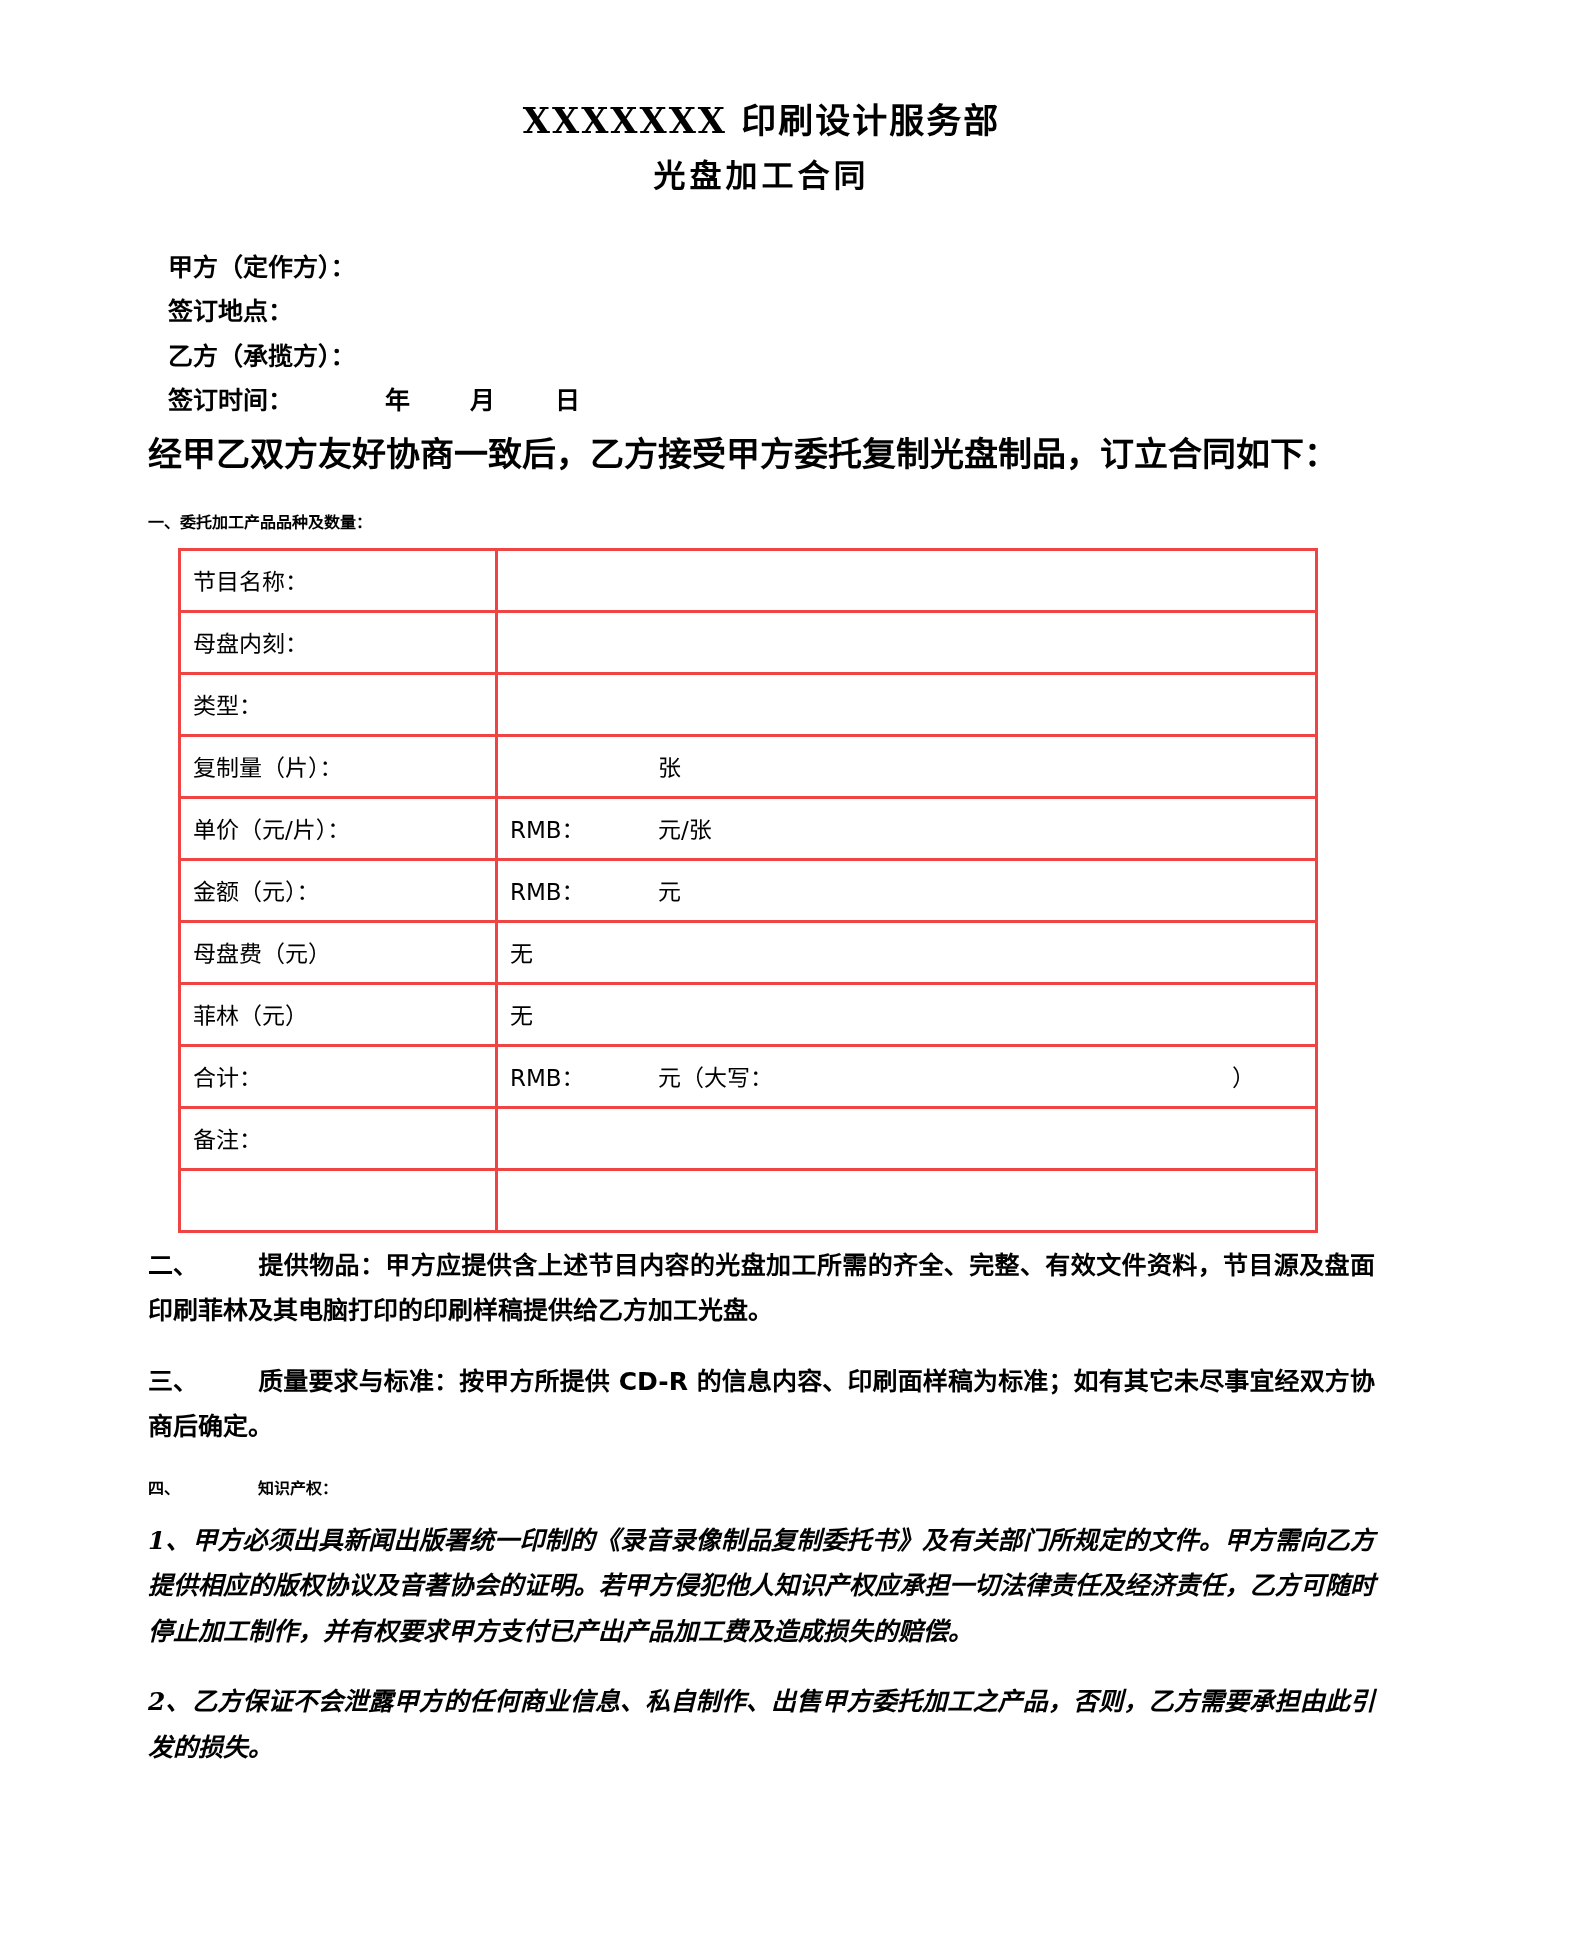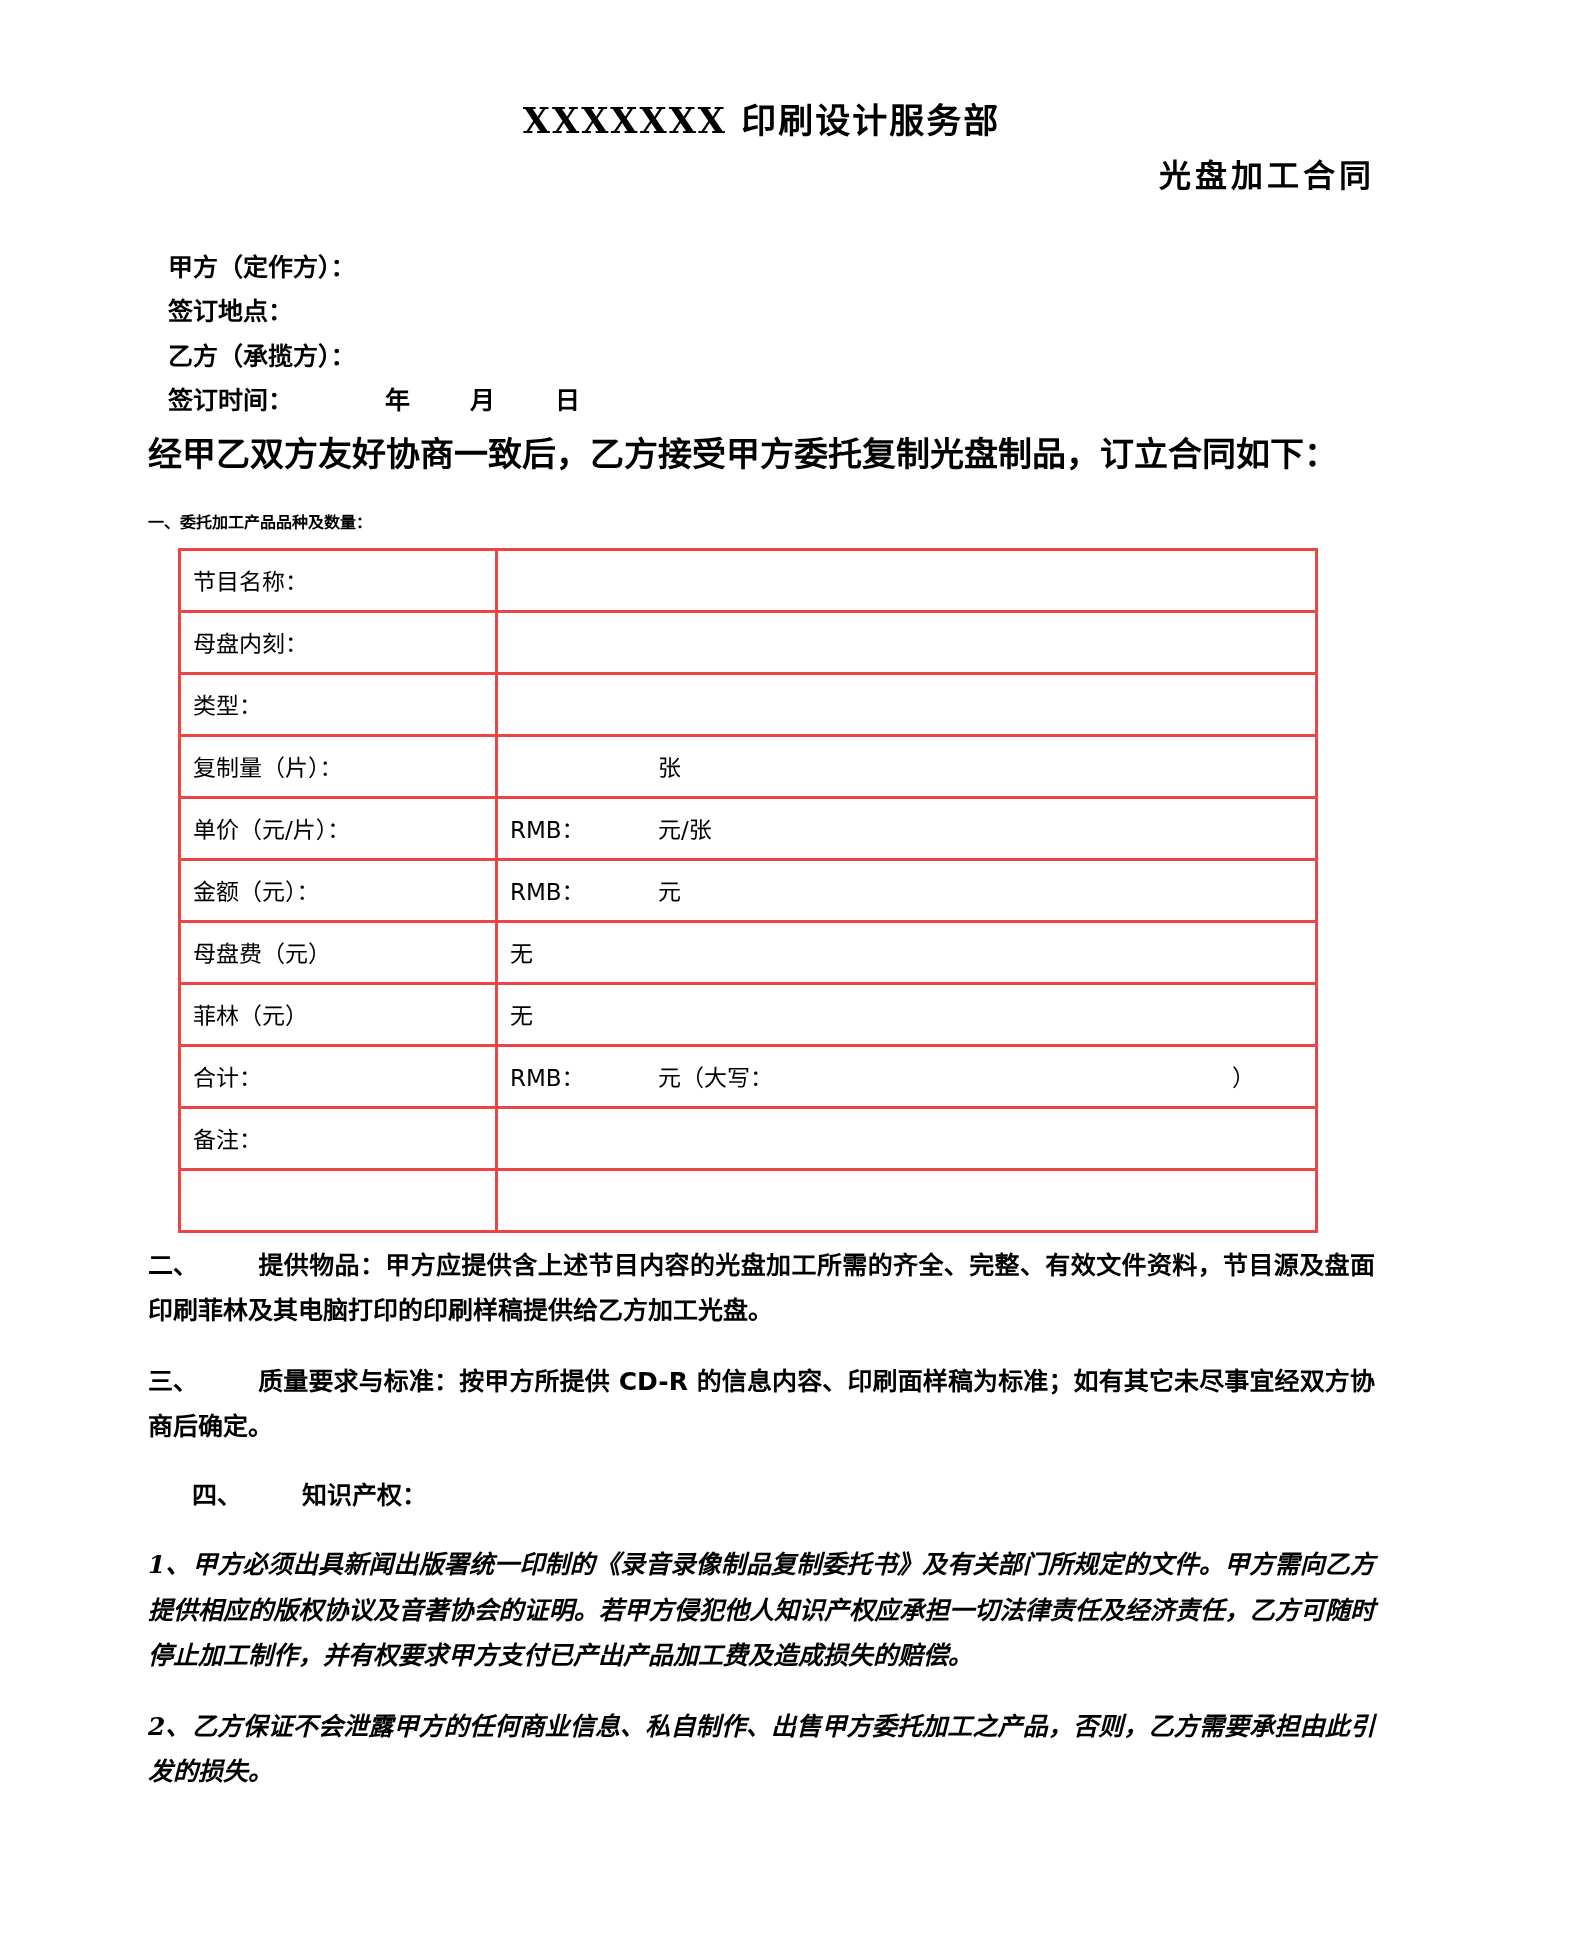--- a/index.html
+++ b/index.html
@@ -25,21 +25,21 @@
   .doc-title {
     text-align: center;
     font-family: "DejaVu Serif", "Liberation Serif", serif;
     font-weight: bold;
     font-size: 35px;
     letter-spacing: 2px;
     line-height: 1.5;
     margin: 0 0 4px 0;
   }
   .doc-subtitle {
-    text-align: right;
+    text-align: center;
     font-family: "DejaVu Serif", "Liberation Serif", serif;
     font-weight: bold;
     font-size: 32px;
     letter-spacing: 4px;
     line-height: 1.5;
     margin: 0 0 46px 0;
   }
 
   
   .party-block {
@@ -130,25 +130,24 @@
     font-weight: bold;
     display: inline-block;
     min-width: 44px;
   }
   .clause.serif-body {
     font-family: "DejaVu Serif", "Liberation Serif", serif;
     font-weight: bold;
     font-style: italic;
   }
   .ip-heading {
-    font-size: 25px;
+    font-size: 16px;
     font-weight: bold;
     margin-top: 18px;
     line-height: 1.7;
-    margin-left: 44px;
   }
 </style>
 </head>
 <body>
 
 <div class="page">
 
   <h1 class="doc-title">XXXXXXX 印刷设计服务部</h1>
   <h2 class="doc-subtitle">光盘加工合同</h2>
 

